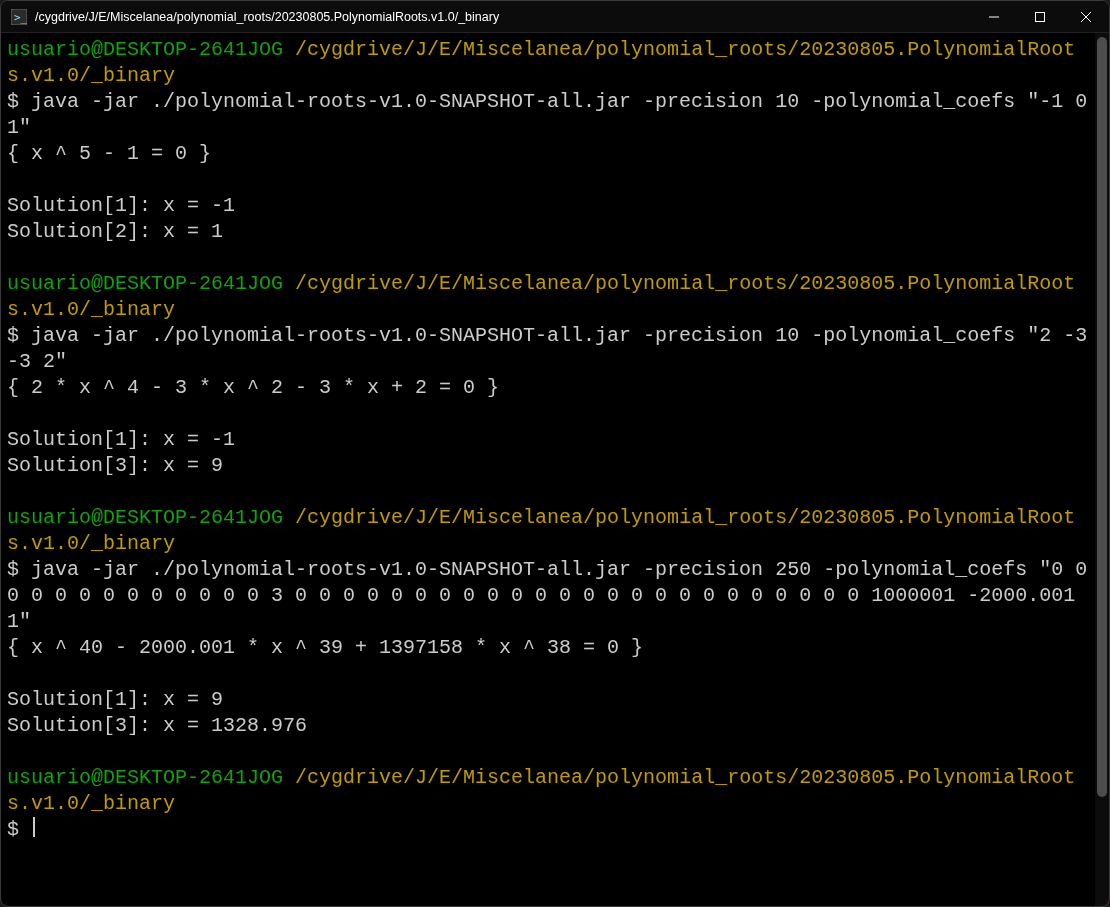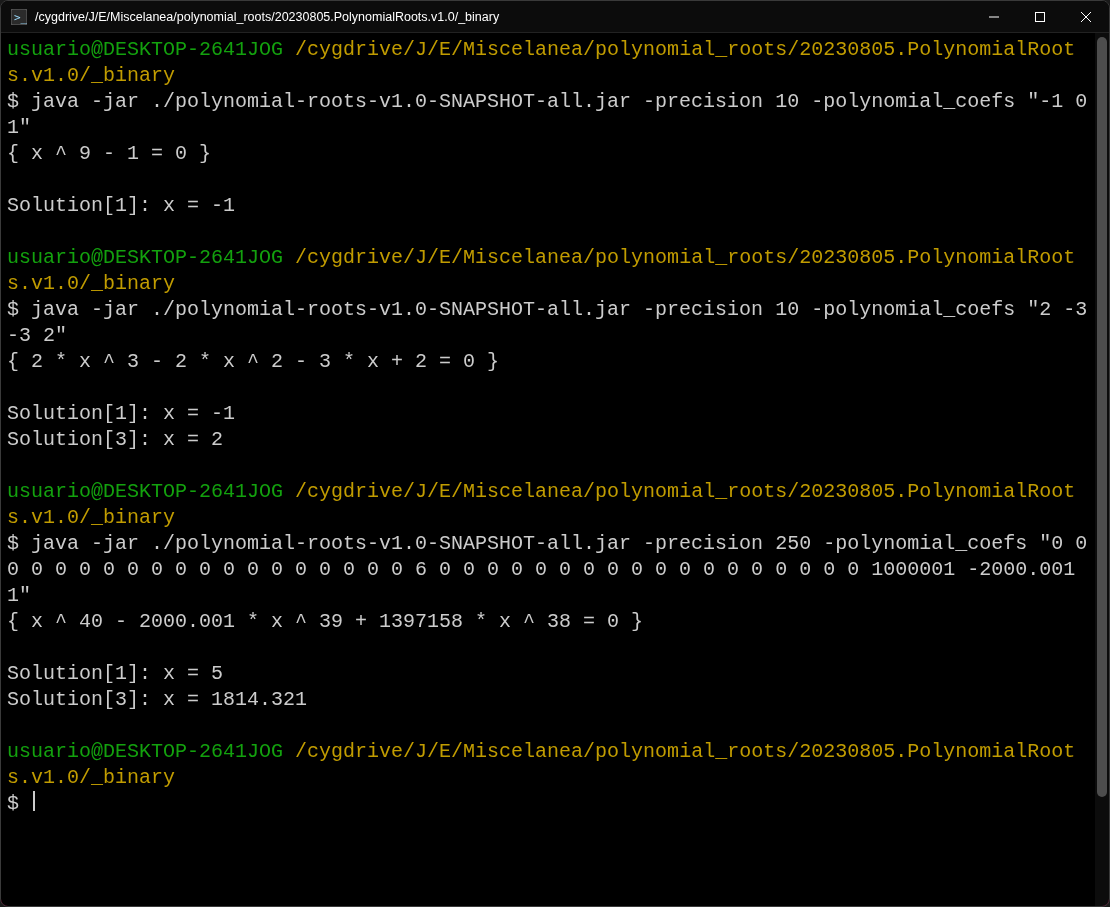--- a/index.html
+++ b/index.html
@@ -123,37 +123,38 @@
         <svg width="10" height="10" viewBox="0 0 10 10">
             <path d="M0 0 L10 10 M10 0 L0 10" stroke="#ffffff" stroke-width="1"></path>
           </svg>
       </div>
     </div>
   </div>
 
   <div class="terminal-wrap">
     <div class="terminal" id="terminal"><span class="user">usuario@DESKTOP-2641JOG</span> <span class="path">/cygdrive/J/E/Miscelanea/polynomial_roots/20230805.PolynomialRoots.v1.0/_binary</span>
 <span class="fg">$ java -jar ./polynomial-roots-v1.0-SNAPSHOT-all.jar -precision 10 -polynomial_coefs "-1 0 1"
-</span><span class="fg">{ x ^ 9 - 1 = 0 }
+</span><span class="fg">{ x ^ 5 - 1 = 0 }
 </span><span class="fg">
 </span><span class="fg">Solution[1]: x = -1
+</span><span class="fg">Solution[2]: x = 1
 </span><span class="fg">
 </span><span class="user">usuario@DESKTOP-2641JOG</span> <span class="path">/cygdrive/J/E/Miscelanea/polynomial_roots/20230805.PolynomialRoots.v1.0/_binary</span>
 <span class="fg">$ java -jar ./polynomial-roots-v1.0-SNAPSHOT-all.jar -precision 10 -polynomial_coefs "2 -3 -3 2"
-</span><span class="fg">{ 2 * x ^ 3 - 2 * x ^ 2 - 3 * x + 2 = 0 }
+</span><span class="fg">{ 2 * x ^ 4 - 3 * x ^ 2 - 3 * x + 2 = 0 }
 </span><span class="fg">
 </span><span class="fg">Solution[1]: x = -1
-</span><span class="fg">Solution[3]: x = 2
+</span><span class="fg">Solution[3]: x = 9
 </span><span class="fg">
 </span><span class="user">usuario@DESKTOP-2641JOG</span> <span class="path">/cygdrive/J/E/Miscelanea/polynomial_roots/20230805.PolynomialRoots.v1.0/_binary</span>
-<span class="fg">$ java -jar ./polynomial-roots-v1.0-SNAPSHOT-all.jar -precision 250 -polynomial_coefs "0 0 0 0 0 0 0 0 0 0 0 0 0 0 0 0 0 0 0 6 0 0 0 0 0 0 0 0 0 0 0 0 0 0 0 0 0 0 1000001 -2000.001 1"
+<span class="fg">$ java -jar ./polynomial-roots-v1.0-SNAPSHOT-all.jar -precision 250 -polynomial_coefs "0 0 0 0 0 0 0 0 0 0 0 0 0 3 0 0 0 0 0 0 0 0 0 0 0 0 0 0 0 0 0 0 0 0 0 0 0 0 1000001 -2000.001 1"
 </span><span class="fg">{ x ^ 40 - 2000.001 * x ^ 39 + 1397158 * x ^ 38 = 0 }
 </span><span class="fg">
-</span><span class="fg">Solution[1]: x = 5
-</span><span class="fg">Solution[3]: x = 1814.321
+</span><span class="fg">Solution[1]: x = 9
+</span><span class="fg">Solution[3]: x = 1328.976
 </span><span class="fg">
 </span><span class="user">usuario@DESKTOP-2641JOG</span> <span class="path">/cygdrive/J/E/Miscelanea/polynomial_roots/20230805.PolynomialRoots.v1.0/_binary</span>
 <span class="fg">$</span> <span class="cursor"></span></div>
     <div class="scrollbar">
       <div class="scrollbar-thumb"></div>
     </div>
   </div>
 
 </div>
 

